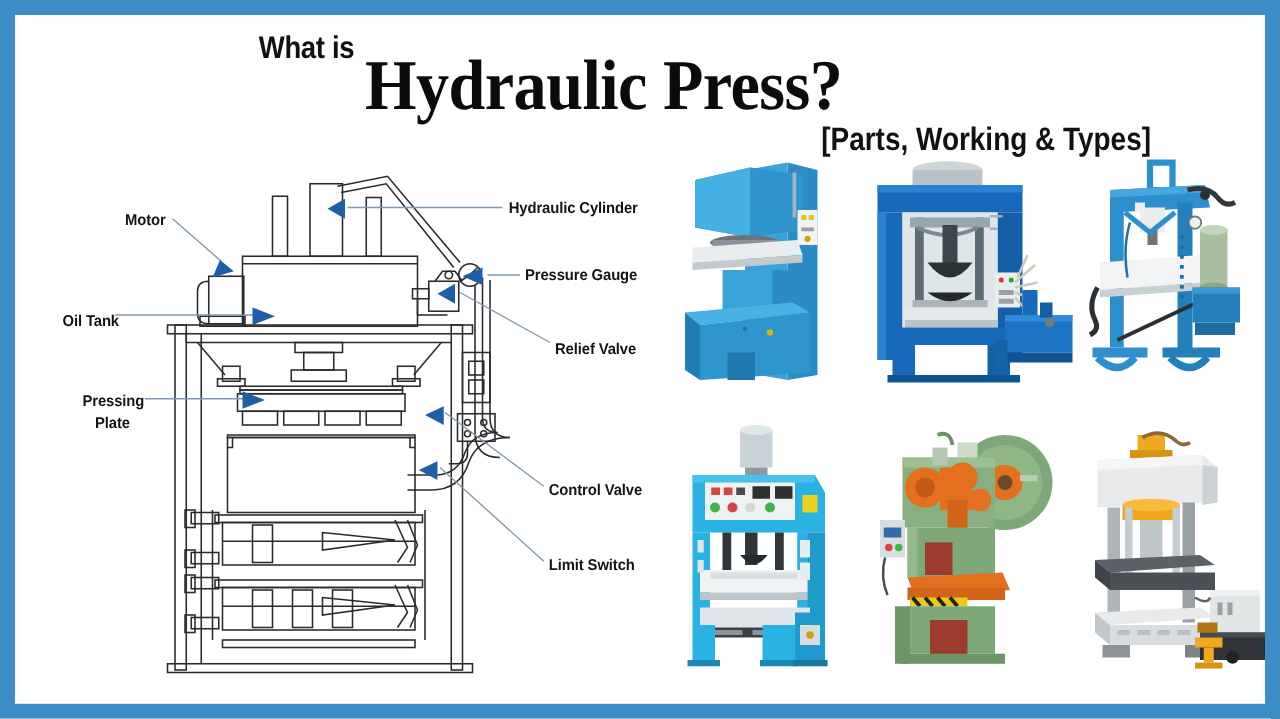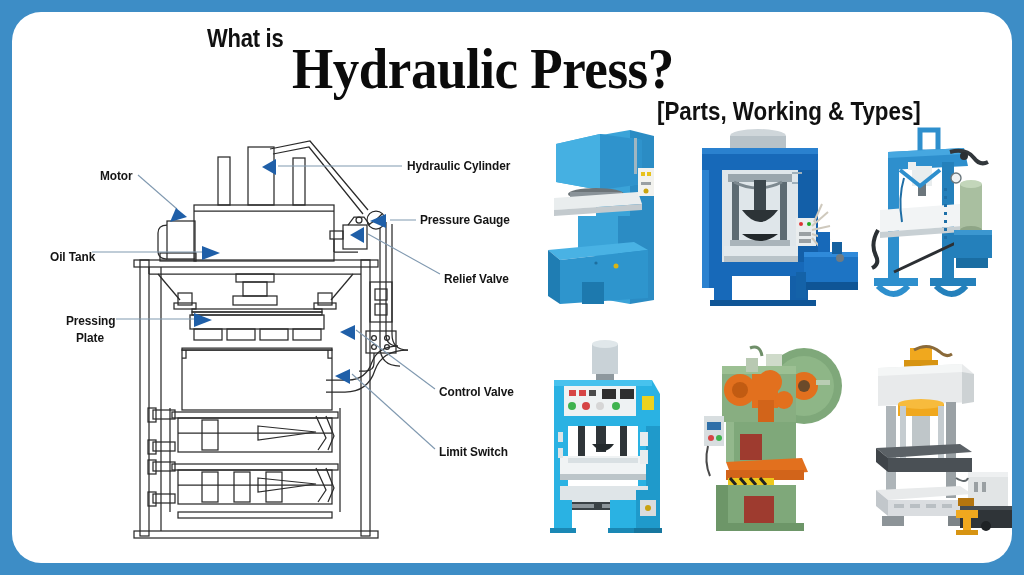--- a/index.html
+++ b/index.html
@@ -1,20 +1,20 @@
 <!DOCTYPE html>
 <html><head>
 <meta charset="utf-8">
 <style>
   html,body{margin:0;padding:0;background:#ffffff;}
   body{width:1024px;height:575px;overflow:hidden;
        font-family:"Liberation Sans","DejaVu Sans",sans-serif;}
 
   #page{position:relative;width:1024px;height:575px;background:#3d8dc6;box-sizing:border-box;}
-  #inner{position:absolute;left:12px;top:12px;right:12px;bottom:12px;background:#ffffff;overflow:hidden;border-radius:29px;}
+  #inner{position:absolute;left:12px;top:12px;right:12px;bottom:12px;background:#ffffff;overflow:hidden;}
 
   
   .t-whatis{position:absolute;left:195px;top:12px;font-size:25px;font-weight:bold;
             color:#111;letter-spacing:-.3px;font-family:"Liberation Sans Narrow","Liberation Sans",sans-serif;
             transform:scaleX(.88);transform-origin:left top;}
   .t-main{position:absolute;left:280px;top:24px;font-size:57px;font-weight:bold;color:#0b0b0b;
           font-family:"Liberation Serif","DejaVu Serif",serif;letter-spacing:-.5px;
           transform:scaleX(.93);transform-origin:left top;white-space:nowrap;}
   .t-sub{position:absolute;left:645px;top:84px;font-size:26px;font-weight:bold;color:#111;
          font-family:"Liberation Sans Narrow","Liberation Sans",sans-serif;

